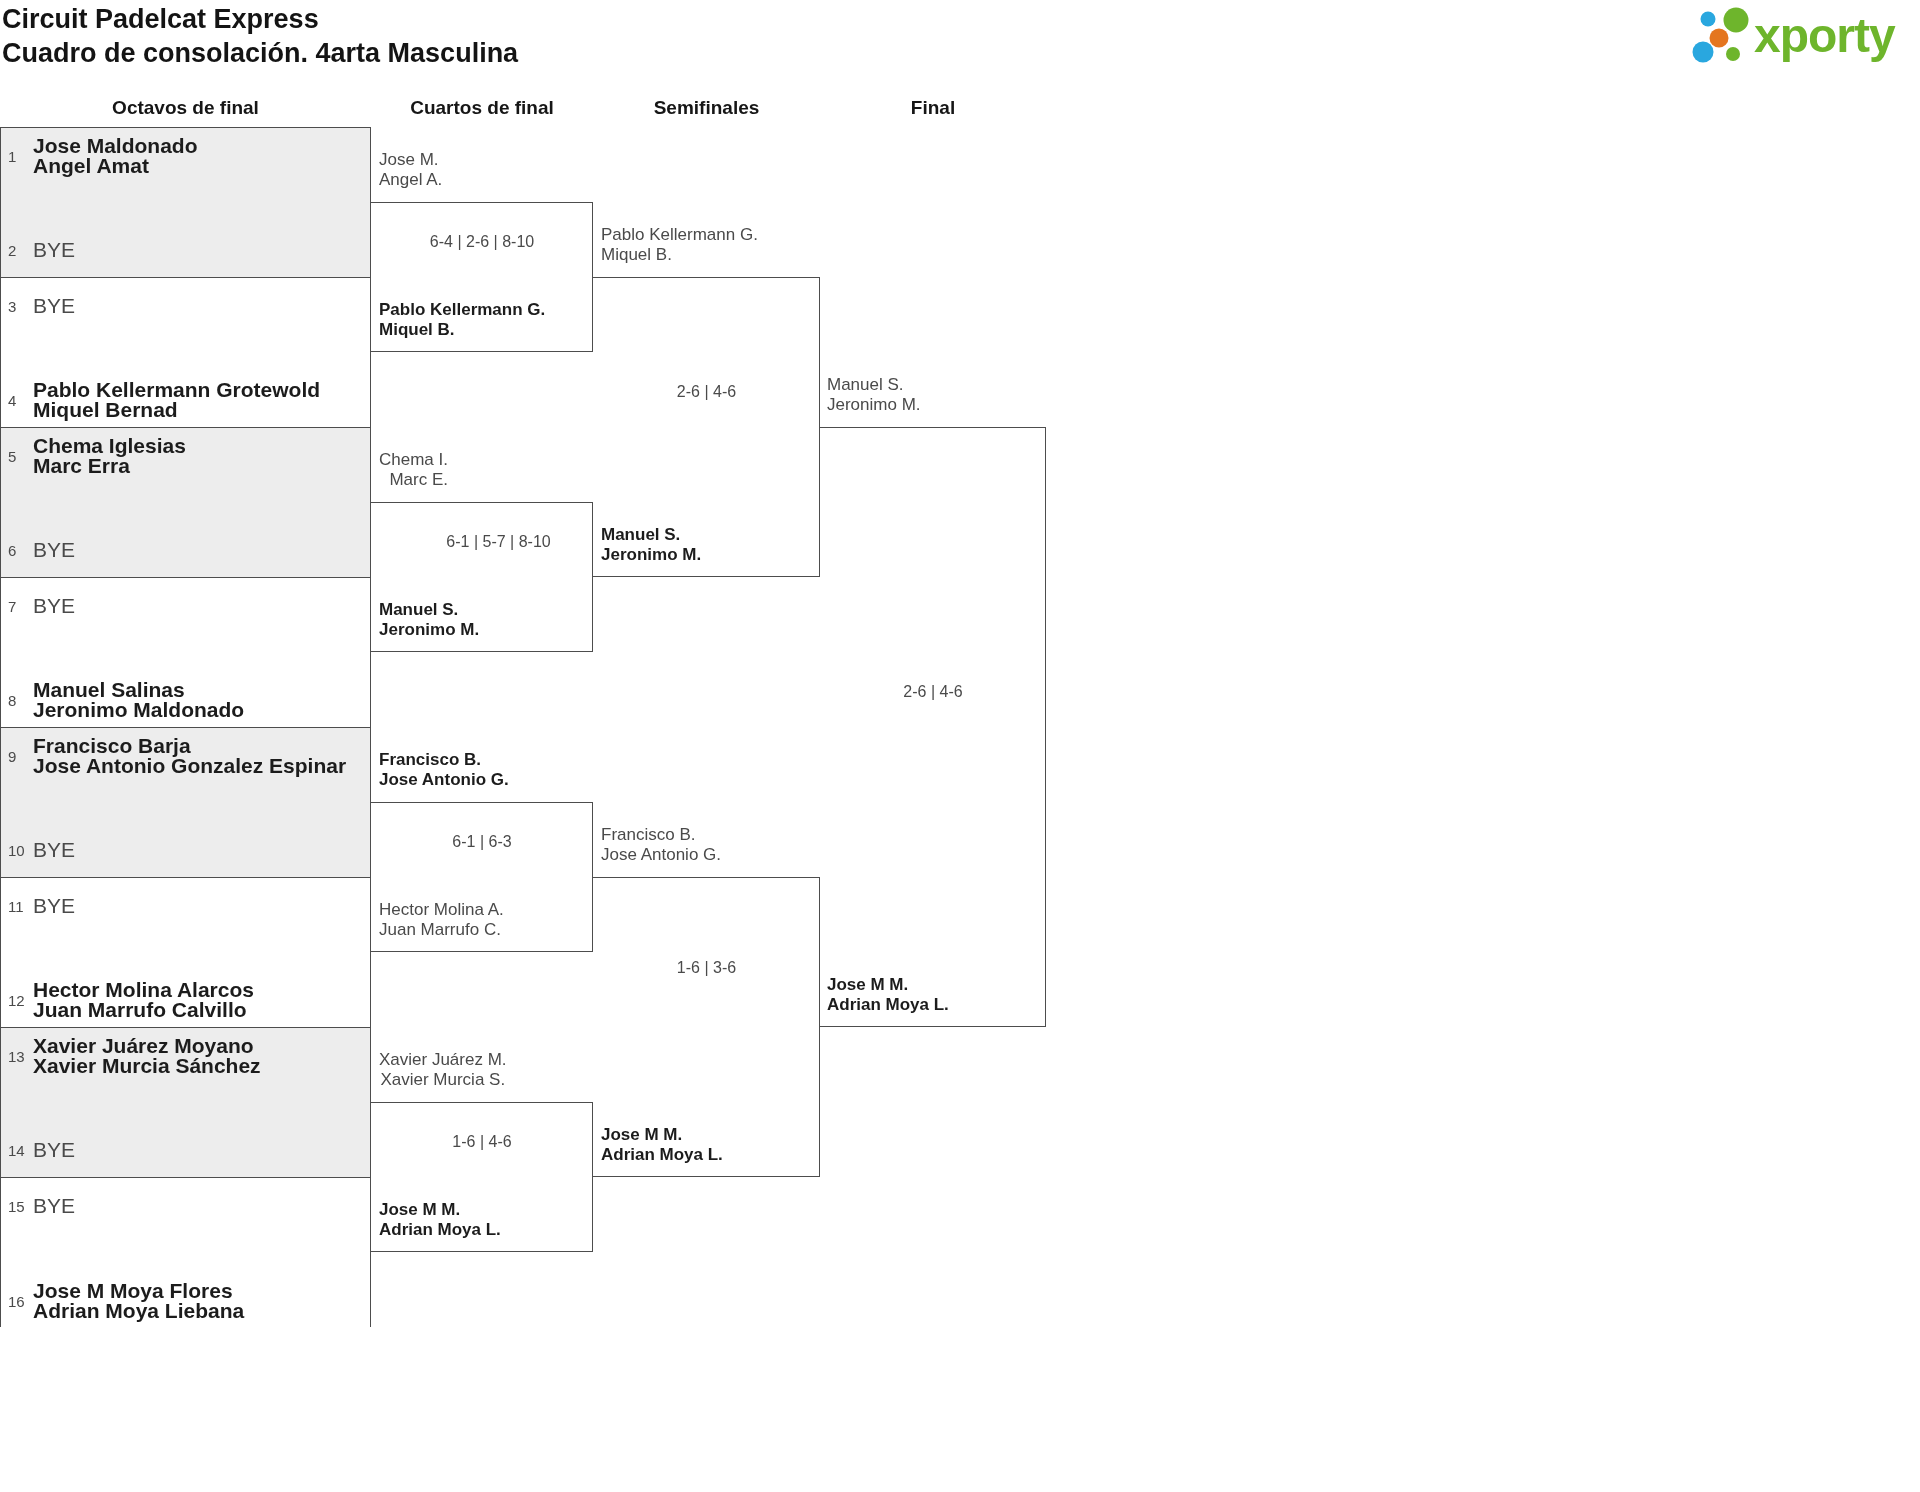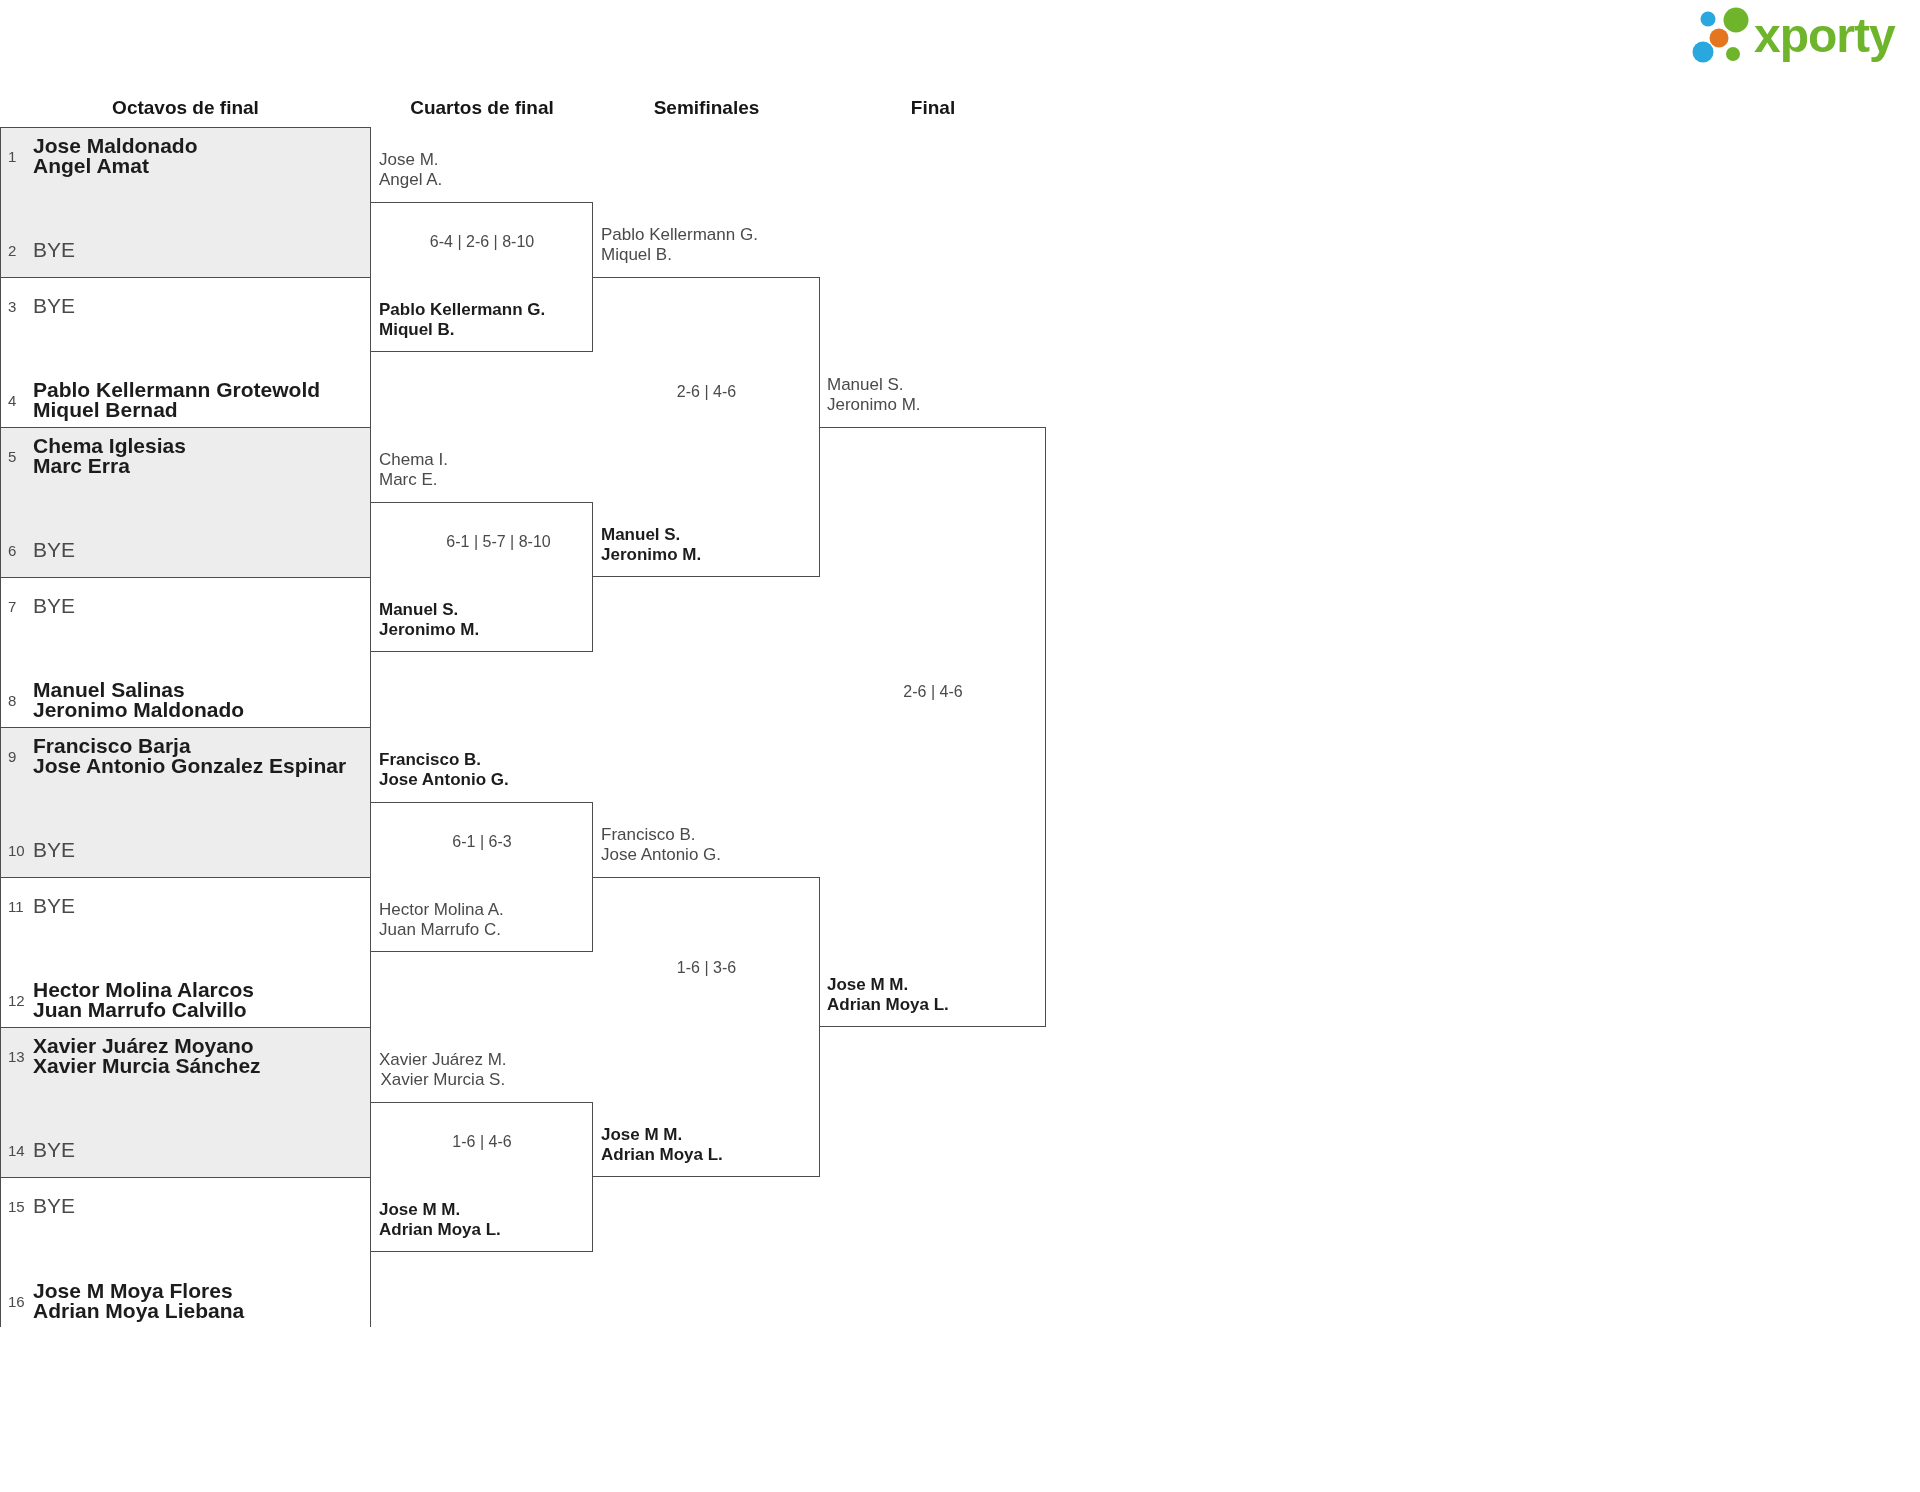--- a/index.html
+++ b/index.html
@@ -37,20 +37,24 @@
   .mlabel.bold{font-weight:700;color:#1c1c1c;}
   .mlabel.reg{font-weight:400;color:#4a4a4a;}
   .score{position:absolute;height:18px;line-height:18px;text-align:center;
     font-size:16px;color:#4a4a4a;}
 </style>
 </head>
 <body>
 
 <div class="canvas">
 
+  <div class="title-block">
+    <div class="title-line">Circuit Padelcat Express</div>
+    <div class="title-line">Cuadro de consolación. 4arta Masculina</div>
+  </div>
 
   <svg class="logo-svg" width="240" height="70" viewBox="0 0 240 70">
     <circle cx="24" cy="17" r="7.5" fill="#29a7df"></circle>
     <circle cx="52" cy="18" r="12.5" fill="#6eb52c"></circle>
     <circle cx="35" cy="36" r="9.5" fill="#e4761f"></circle>
     <circle cx="19" cy="50" r="10.5" fill="#29a7df"></circle>
     <circle cx="49" cy="52" r="7" fill="#6eb52c"></circle>
     <text x="70" y="50" font-size="48" font-weight="700" letter-spacing="-1" fill="#6eb52c">xporty</text>
   </svg>
 
@@ -202,21 +206,21 @@
     <div>Jose M.</div>
     <div>Angel A.</div>
   </div>
   <div class="mbox" style="left:371px;top:202px;width:222px;height:150px;"></div>
   <div class="score" style="left:371px;top:233px;width:222px;">6-4 | 2-6 | 8-10</div>
   <div class="mlabel bold" style="left:379px;top:300px;">
     <div>Pablo Kellermann G.</div>
     <div>Miquel B.</div>
   </div>
 
-  <div class="mlabel reg" style="left:379px;top:450px;">
+  <div class="mlabel reg" style="left:379px;top:450px;align-items:flex-end;">
     <div>Chema I.</div>
     <div>Marc E.</div>
   </div>
   <div class="mbox" style="left:371px;top:502px;width:222px;height:150px;"></div>
   <div class="score" style="left:371px;top:533px;width:255px;">6-1 | 5-7 | 8-10</div>
   <div class="mlabel bold" style="left:379px;top:600px;">
     <div>Manuel S.</div>
     <div>Jeronimo M.</div>
   </div>
 

